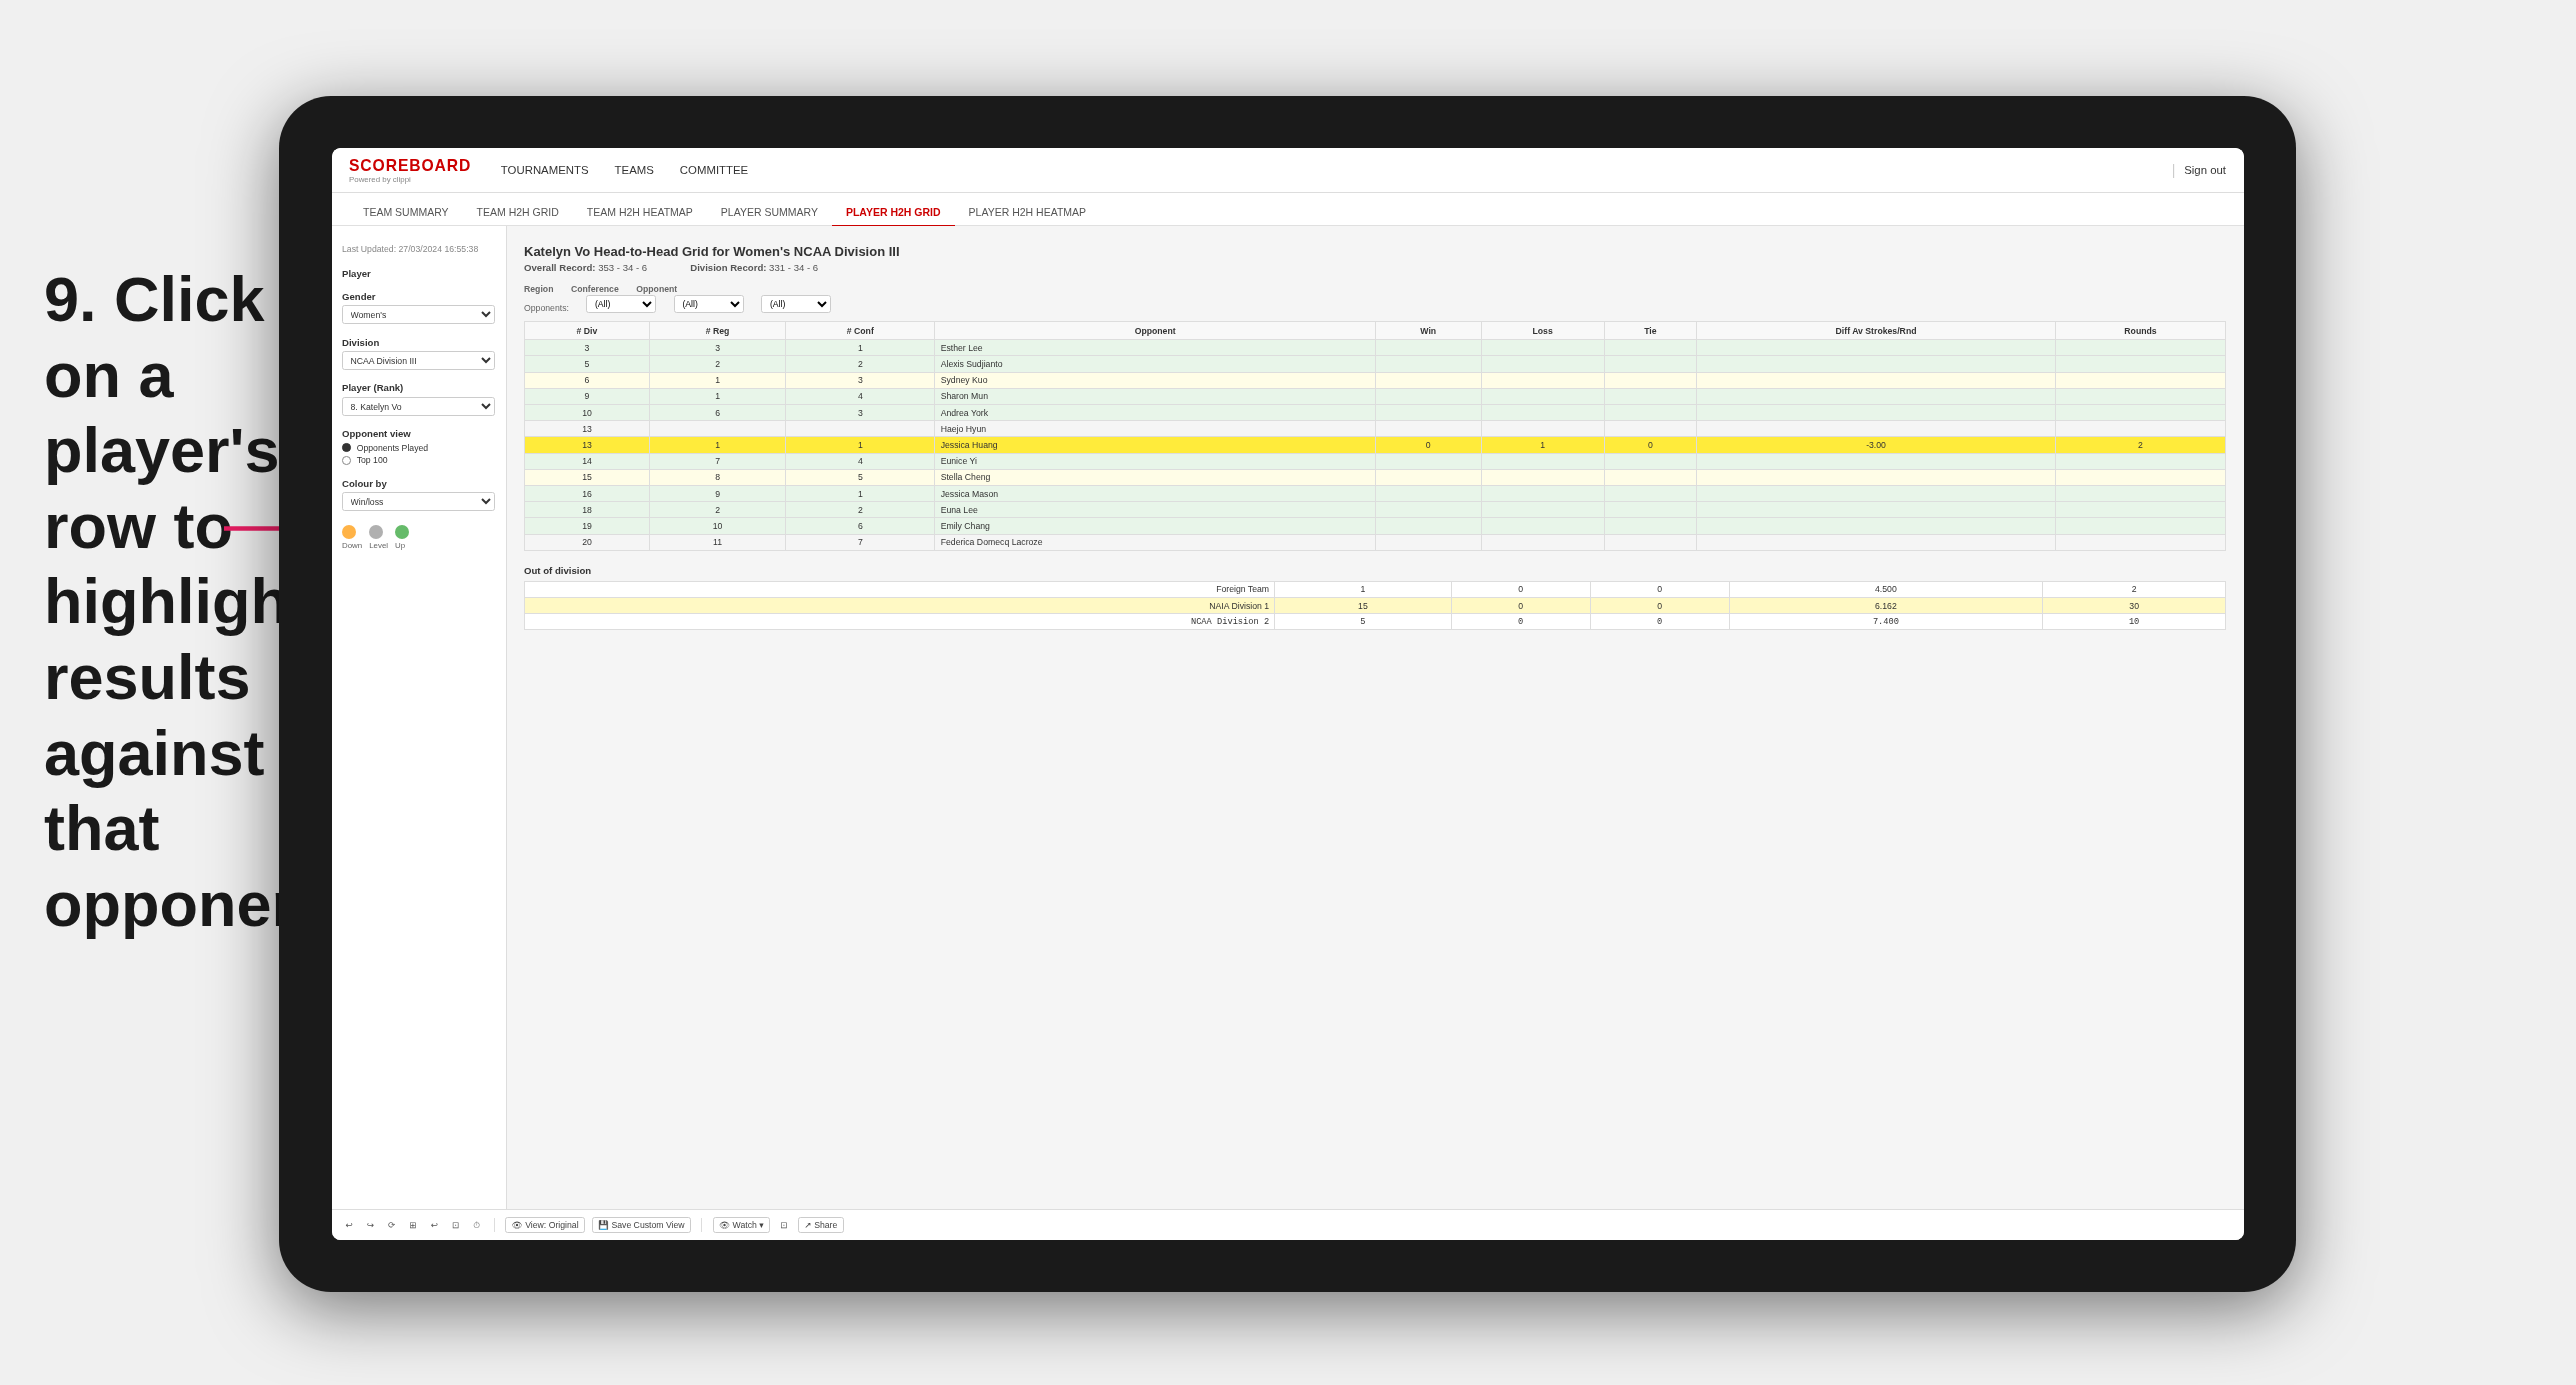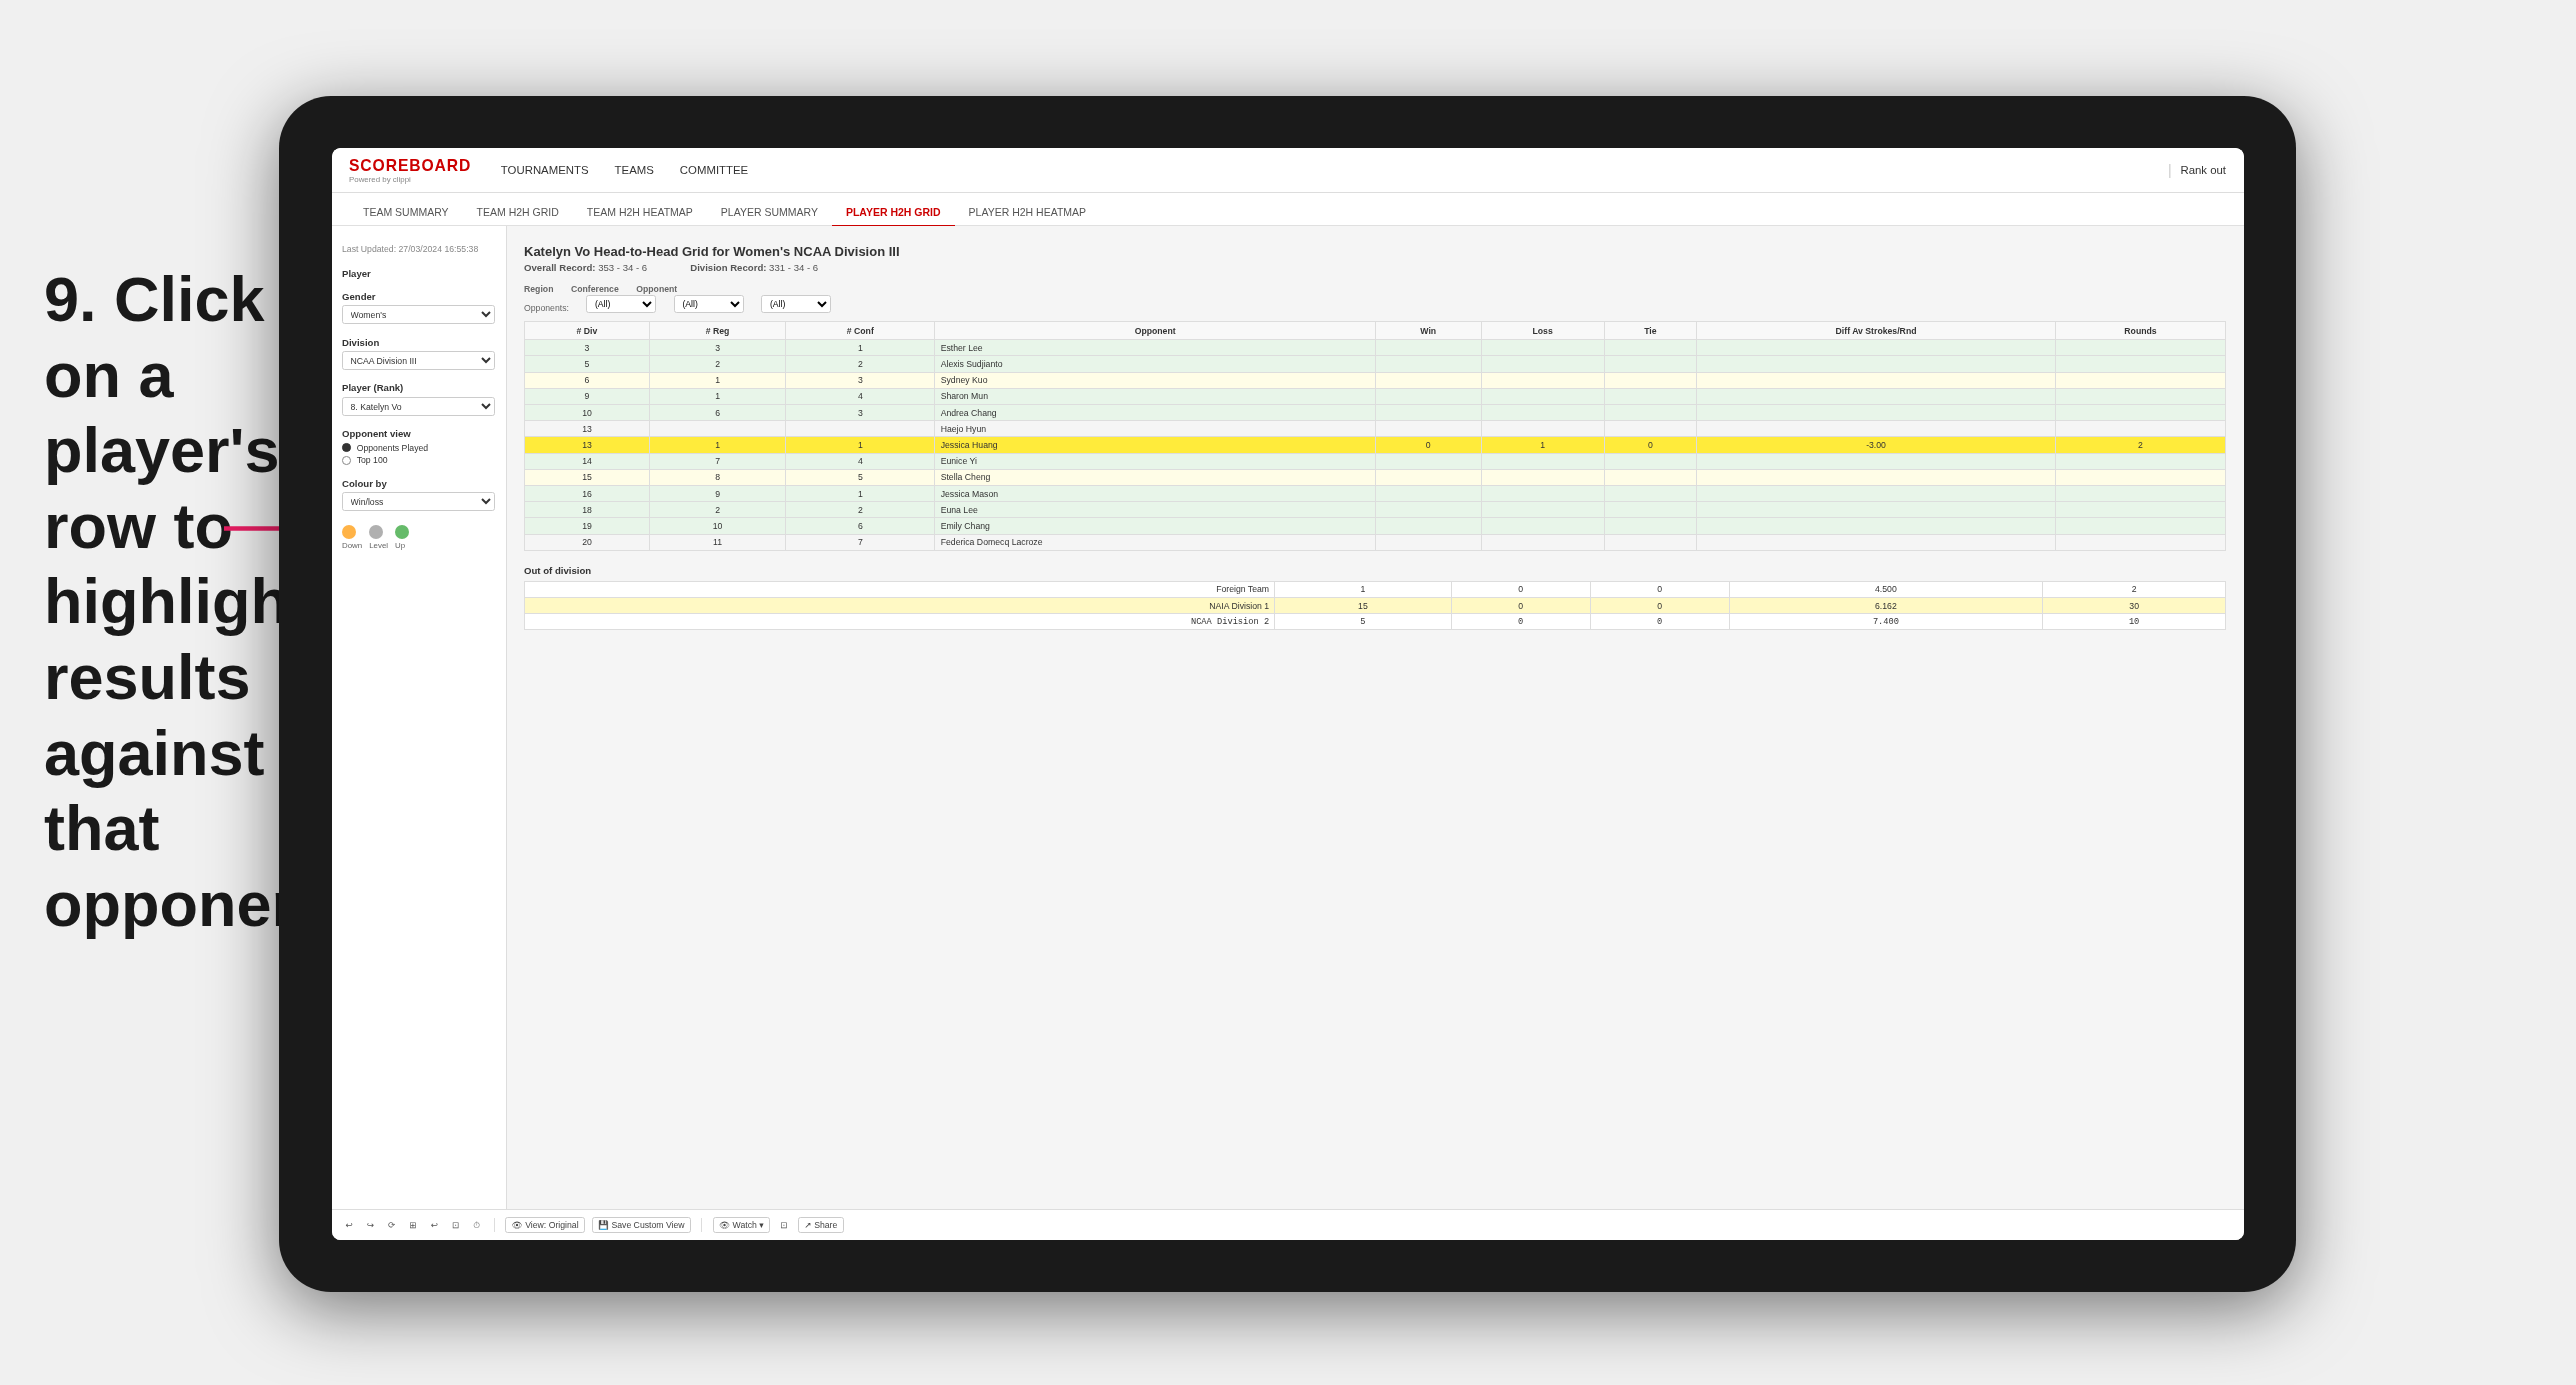--- a/index.html
+++ b/index.html
@@ -353,21 +353,21 @@
       <div style="display:flex;flex-direction:column;margin-right:26px;">
         <span class="logo">SCOREBOARD</span>
         <span class="logo-sub">Powered by clippi</span>
       </div>
       <div class="nav-links">
         <a class="nav-link">TOURNAMENTS</a>
         <a class="nav-link">TEAMS</a>
         <a class="nav-link">COMMITTEE</a>
       </div>
       <span style="color:#ccc;margin-right:8.7px;">|</span>
-      <span class="sign-out">Rank out</span>
+      <span class="sign-out">Sign out</span>
     </div>
 
     <div class="sub-nav">
       <div class="sub-nav-item">TEAM SUMMARY</div>
       <div class="sub-nav-item">TEAM H2H GRID</div>
       <div class="sub-nav-item">TEAM H2H HEATMAP</div>
       <div class="sub-nav-item">PLAYER SUMMARY</div>
       <div class="sub-nav-item active">PLAYER H2H GRID</div>
       <div class="sub-nav-item">PLAYER H2H HEATMAP</div>
     </div>
@@ -531,21 +531,21 @@
                 <td style="text-align: center;"></td>
                 <td style="text-align: center;"></td>
                 <td style="text-align: center;"></td>
                 <td style="text-align: center;"></td>
                 <td style="text-align: center;"></td>
               </tr>
               <tr style="cursor: pointer; background: rgb(232, 245, 233);">
                 <td style="text-align: center;">10</td>
                 <td style="text-align: center;">6</td>
                 <td style="text-align: center;">3</td>
-                <td style="text-align: left;">Andrea Chang</td>
+                <td style="text-align: left;">Andrea York</td>
                 <td style="text-align: center;"></td>
                 <td style="text-align: center;"></td>
                 <td style="text-align: center;"></td>
                 <td style="text-align: center;"></td>
                 <td style="text-align: center;"></td>
               </tr>
               <tr style="cursor: pointer;">
                 <td style="text-align: center;">13</td>
                 <td style="text-align: center;"></td>
                 <td style="text-align: center;"></td>

